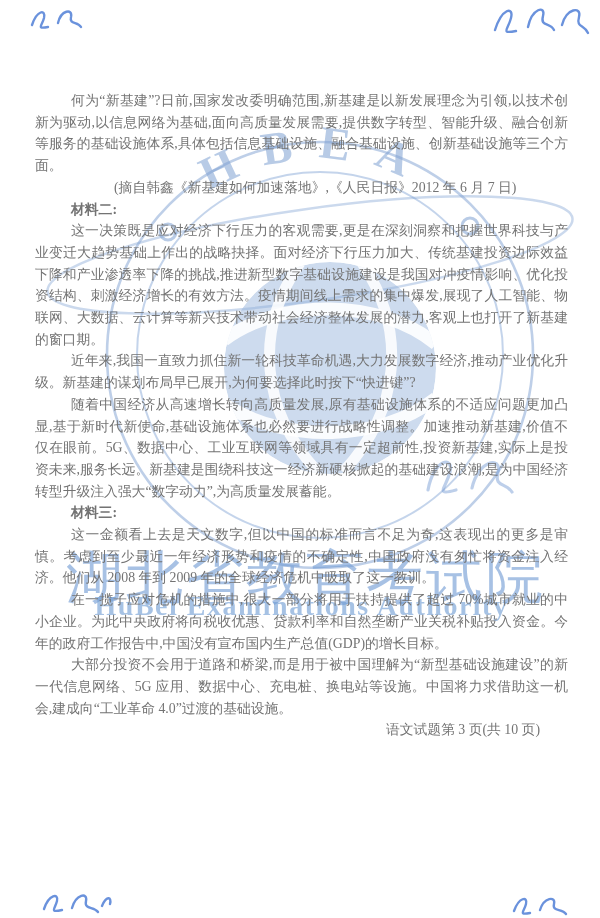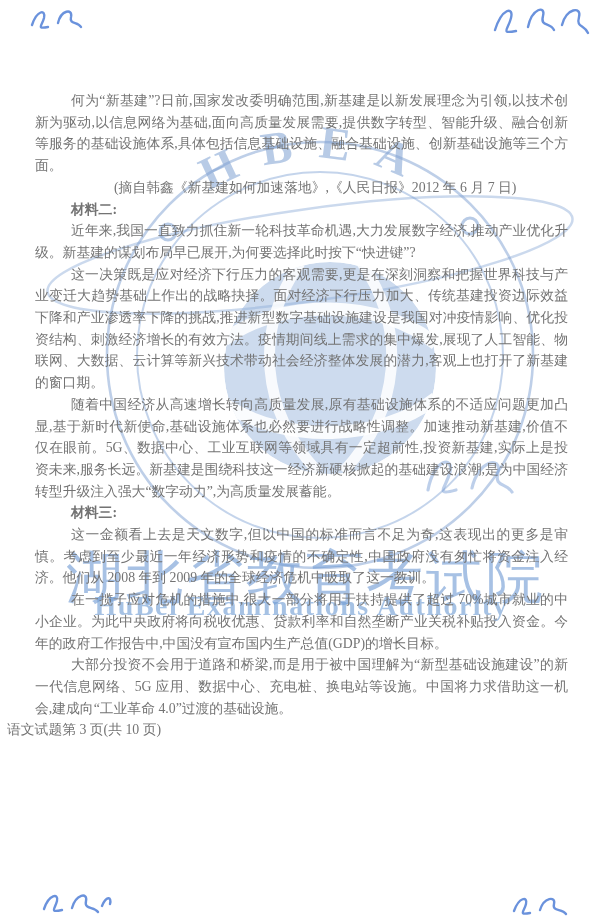--- a/index.html
+++ b/index.html
@@ -30,21 +30,21 @@
     position:absolute; left:35px; top:90px; width:533px; z-index:2;
     font-size:13.8px; line-height:21.7px; color:#737373;
     text-align:justify;
   }
   .content p { margin:0; }
   .para   { text-indent:36px; }
   .mat-heading { text-indent:36px; font-weight:bold; }
   .cite-a { text-indent:79px; }
   .cite-b { text-indent:57px; }
   .cite-c { text-indent:30px; }
-  .page-footer { text-align:left; text-indent:0; transform:translateX(-28px); margin-top:0; }
+  .page-footer { text-align:right; text-indent:0; transform:translateX(-28px); margin-top:0; }
 </style>
 </head>
 <body>
 
 <div class="page">
 
   <div class="wm-layer">
 
     <svg class="seal-svg" width="600" height="918" viewBox="0 0 600 918">
       <defs>
@@ -99,22 +99,22 @@
     <svg class="stamp faint" style="left:420px;top:448px" width="96" height="56" viewBox="0 0 96 56">
       <path d="M8 42 C 14 10, 34 8, 30 24 C 26 40, 14 48, 36 42"></path>
       <path d="M52 40 C 58 12, 82 8, 78 24 C 74 40, 86 34, 92 44"></path>
     </svg>
   </div>
 
   <div class="content">
     <p class="para">何为“新基建”?日前,国家发改委明确范围,新基建是以新发展理念为引领,以技术创新为驱动,以信息网络为基础,面向高质量发展需要,提供数字转型、智能升级、融合创新等服务的基础设施体系,具体包括信息基础设施、融合基础设施、创新基础设施等三个方面。</p>
     <p class="cite-a">(摘自韩鑫《新基建如何加速落地》,《人民日报》2012 年 6 月 7 日)</p>
     <p class="mat-heading">材料二:</p>
+    <p class="para">这一决策既是应对经济下行压力的客观需要,更是在深刻洞察和把握世界科技与产业变迁大趋势基础上作出的战略抉择。面对经济下行压力加大、传统基建投资边际效益下降和产业渗透率下降的挑战,推进新型数字基础设施建设是我国对冲疫情影响、优化投资结构、刺激经济增长的有效方法。疫情期间线上需求的集中爆发,展现了人工智能、物联网、大数据、云计算等新兴技术带动社会经济整体发展的潜力,客观上也打开了新基建的窗口期。</p>
     <p class="para">近年来,我国一直致力抓住新一轮科技革命机遇,大力发展数字经济,推动产业优化升级。新基建的谋划布局早已展开,为何要选择此时按下“快进键”?</p>
-    <p class="para">这一决策既是应对经济下行压力的客观需要,更是在深刻洞察和把握世界科技与产业变迁大趋势基础上作出的战略抉择。面对经济下行压力加大、传统基建投资边际效益下降和产业渗透率下降的挑战,推进新型数字基础设施建设是我国对冲疫情影响、优化投资结构、刺激经济增长的有效方法。疫情期间线上需求的集中爆发,展现了人工智能、物联网、大数据、云计算等新兴技术带动社会经济整体发展的潜力,客观上也打开了新基建的窗口期。</p>
     <p class="para">随着中国经济从高速增长转向高质量发展,原有基础设施体系的不适应问题更加凸显,基于新时代新使命,基础设施体系也必然要进行战略性调整。加速推动新基建,价值不仅在眼前。5G、数据中心、工业互联网等领域具有一定超前性,投资新基建,实际上是投资未来,服务长远。新基建是围绕科技这一经济新硬核掀起的基础建设浪潮,是为中国经济转型升级注入强大“数字动力”,为高质量发展蓄能。</p>
     <p class="mat-heading">材料三:</p>
     <p class="para">这一金额看上去是天文数字,但以中国的标准而言不足为奇,这表现出的更多是审慎。考虑到至少最近一年经济形势和疫情的不确定性,中国政府没有匆忙将资金注入经济。他们从 2008 年到 2009 年的全球经济危机中吸取了这一教训。</p>
     <p class="para">在一揽子应对危机的措施中,很大一部分将用于扶持提供了超过 70%城市就业的中小企业。为此中央政府将向税收优惠、贷款利率和自然垄断产业关税补贴投入资金。今年的政府工作报告中,中国没有宣布国内生产总值(GDP)的增长目标。</p>
     <p class="para">大部分投资不会用于道路和桥梁,而是用于被中国理解为“新型基础设施建设”的新一代信息网络、5G 应用、数据中心、充电桩、换电站等设施。中国将力求借助这一机会,建成向“工业革命 4.0”过渡的基础设施。</p>
     <p class="page-footer">语文试题第 3 页(共 10 页)</p>
   </div>
 
 </div>
 

